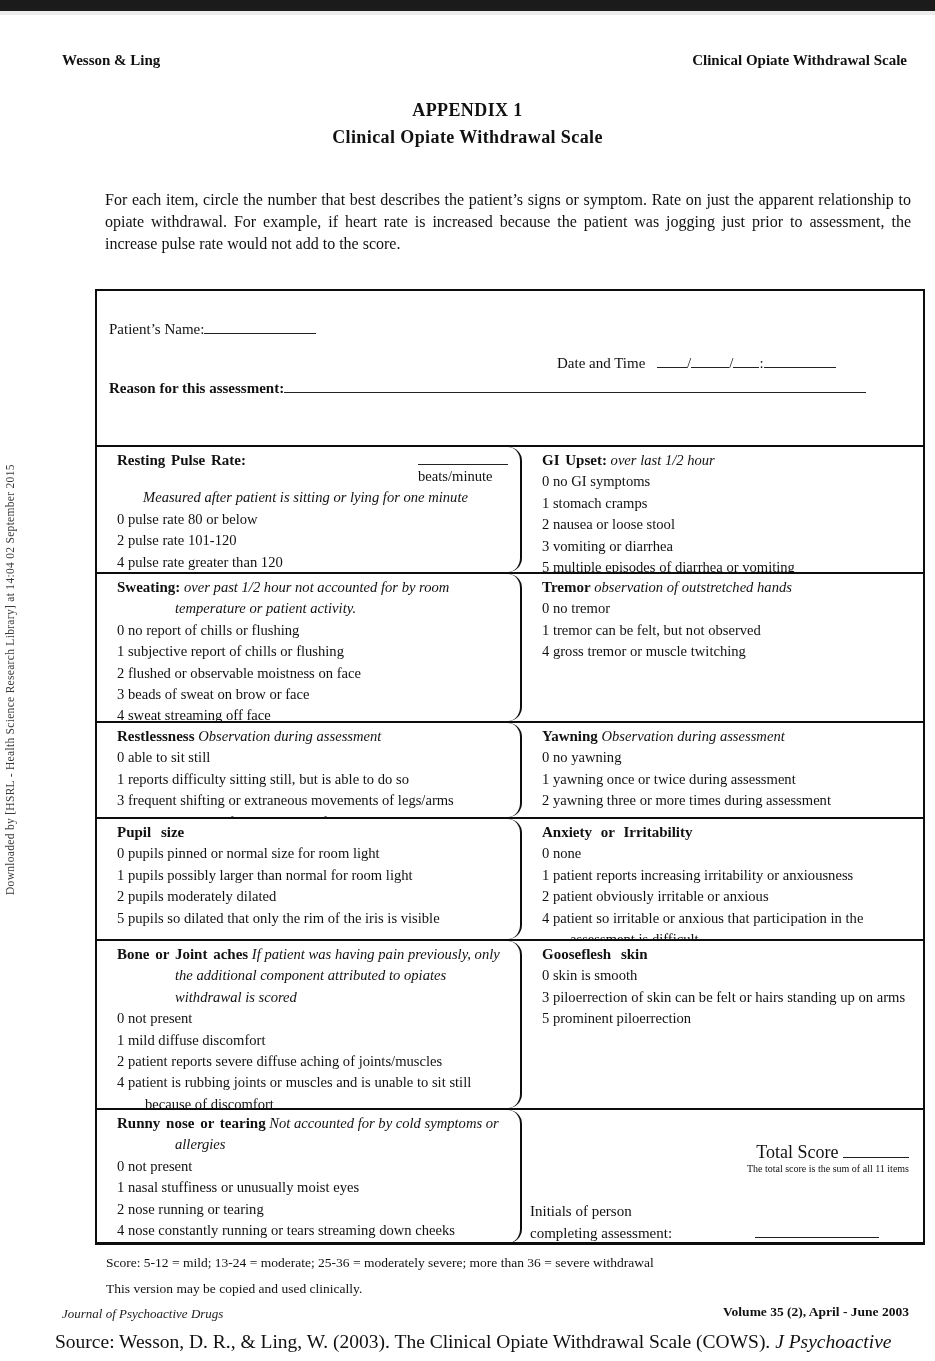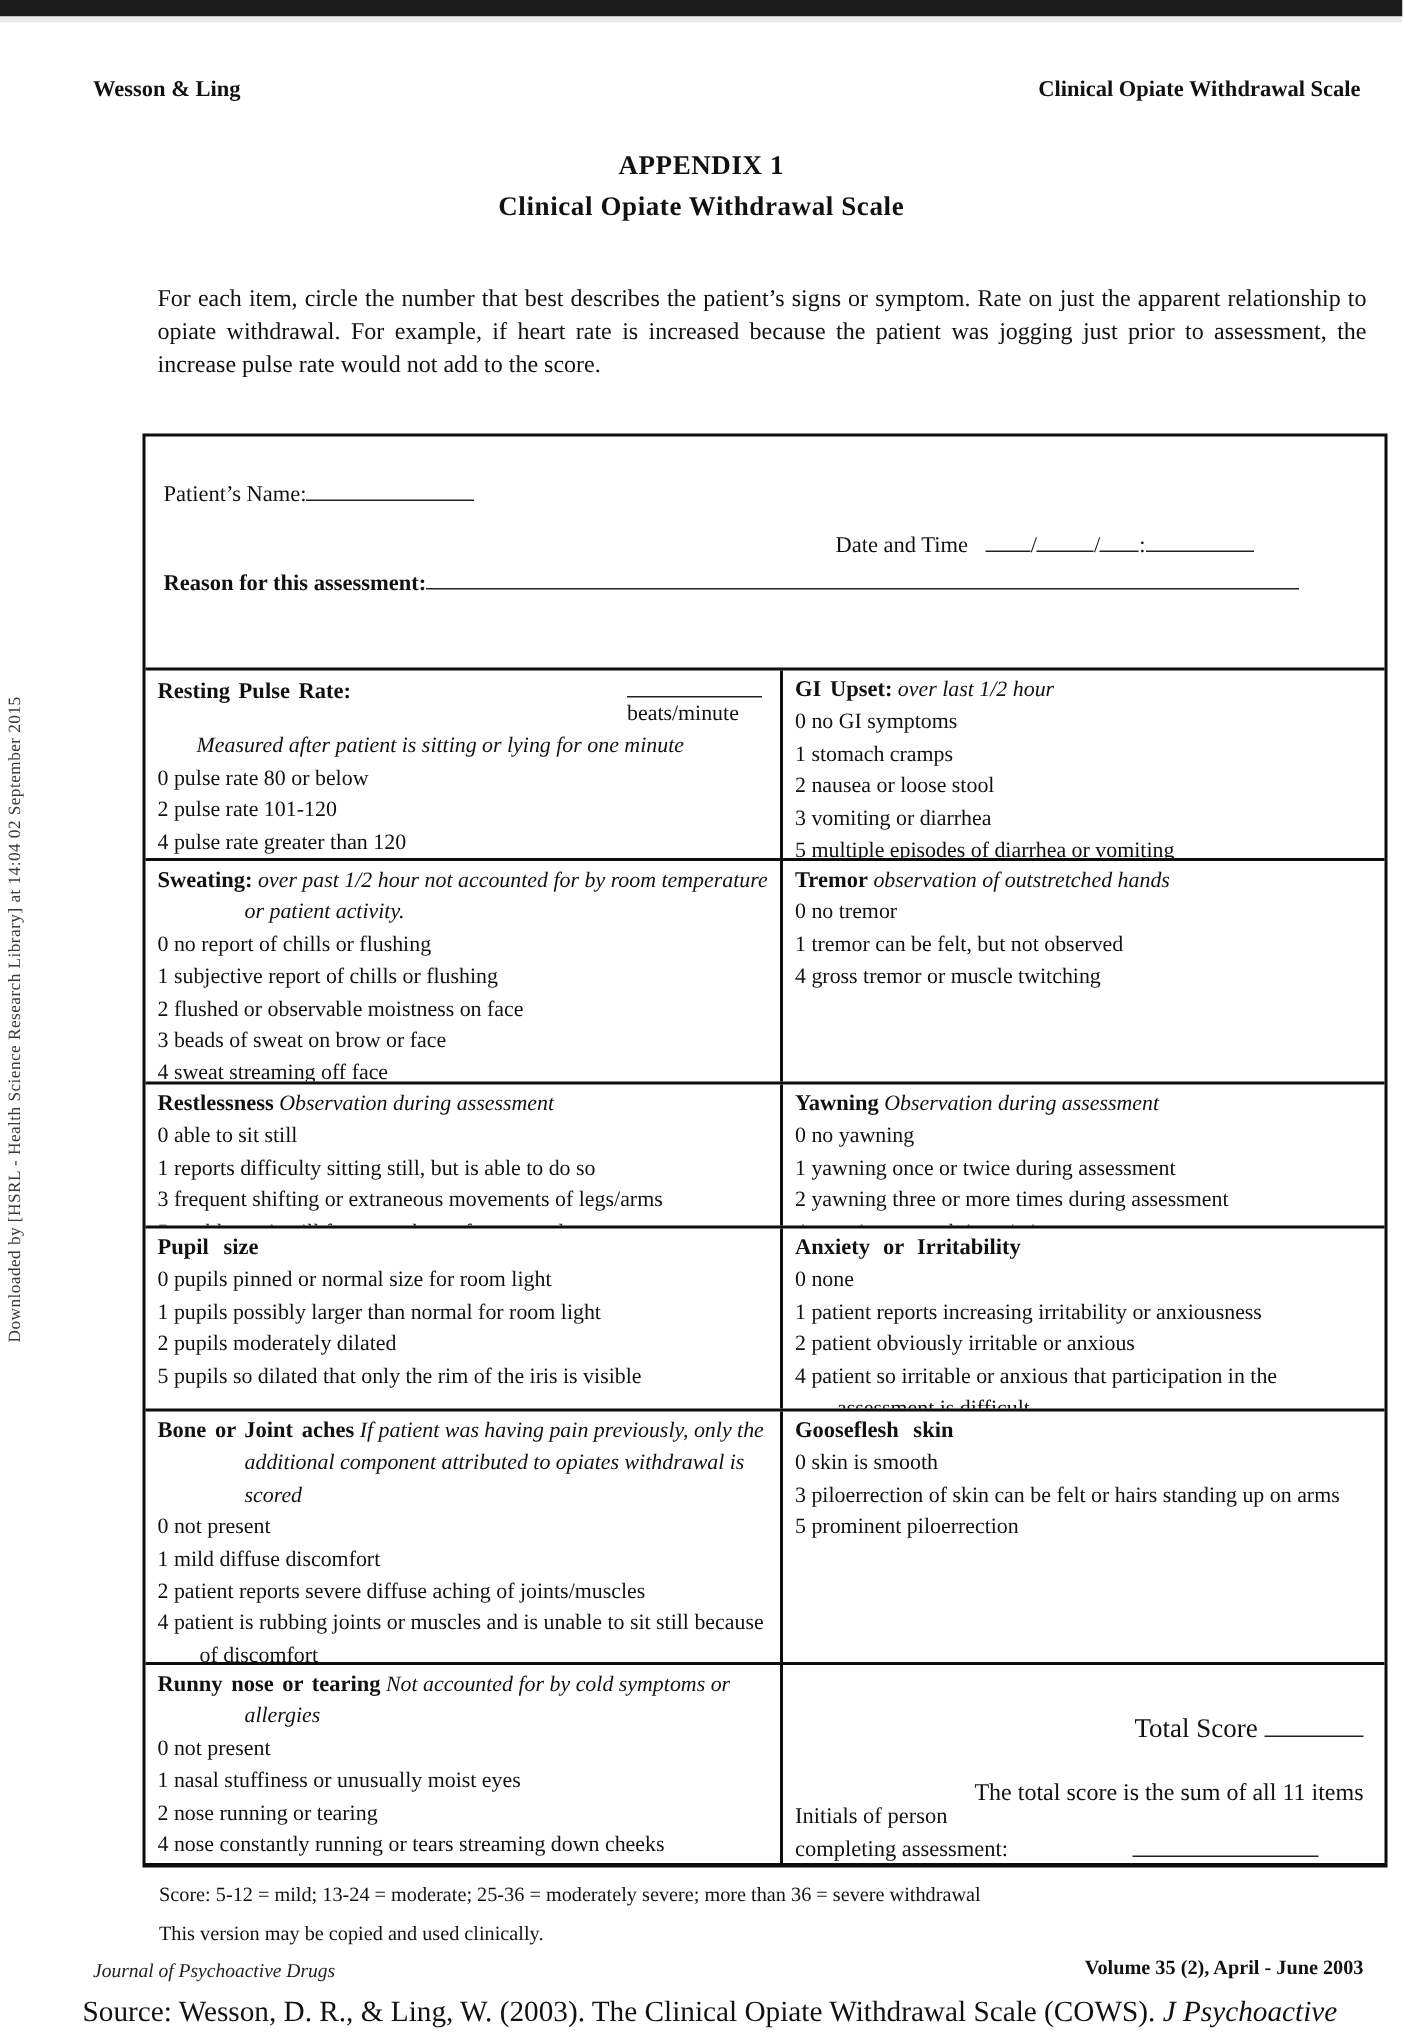--- a/index.html
+++ b/index.html
@@ -34,33 +34,33 @@
   .psec{height:156px;border-bottom:2px solid #0d0d0d;position:relative;flex:none;box-sizing:border-box;font-size:15px;}
   .blank{display:inline-block;border-bottom:1.5px solid #222;height:14px;vertical-align:baseline;}
   .pn-label,.rs-label{font-weight:bold;}
   .pn-row{position:absolute;left:12px;top:28px;width:805px;}
   .dt-group{position:absolute;left:448px;top:0;margin-top:34px;}
   .rs-row{position:absolute;left:12px;top:86px;width:800px;display:flex;align-items:baseline;}
   .rs-fill{flex:1;border-bottom:1.5px solid #222;height:15px;margin-right:43px;}
   
   .grow{display:flex;flex:none;border-bottom:2px solid #0d0d0d;box-sizing:border-box;}
   .grow.last{flex:1;border-bottom:none;}
-  .cell{box-sizing:border-box;padding:3px 6px 2px 8px;line-height:21.4px;overflow:hidden;}
+  .cell{box-sizing:border-box;padding:3px 6px 2px 20px;line-height:21.4px;overflow:hidden;border-radius:14px;}
   .cell.l{width:425px;border-right:2px solid #0d0d0d;flex:none;}
   .cell.r{flex:1;position:relative;}
   .ct{font-weight:bold;font-size:15px;word-spacing:2px;}
   .tblock{padding-left:58px;text-indent:-58px;}
   .sub{font-style:italic;}
   .subline{font-style:italic;padding-left:26px;}
   .opt{padding-left:28px;text-indent:-28px;}
   .pulse-line{display:flex;justify-content:space-between;align-items:baseline;padding-right:6px;}
   .pulse-right{display:flex;align-items:flex-start;gap:1px;flex-direction:column;}
   
   .total-line1{position:absolute;right:14px;top:32px;font-size:18px;}
-  .total-line2{position:absolute;right:14px;top:75px;font-size:16px;}
+  .total-line2{position:absolute;right:14px;top:48px;font-size:10px;}
   .initials{position:absolute;left:8px;top:90px;font-size:15px;line-height:22px;}
   .init-blank{position:absolute;right:44px;top:113px;width:124px;border-bottom:1.5px solid #222;height:14px;}
   
   .score-legend{position:absolute;left:106px;top:1255px;font-size:13.5px;}
   .copy-note{position:absolute;left:106px;top:1281px;font-size:13.5px;}
   .journal{position:absolute;left:62px;top:1306px;font-style:italic;font-size:13px;color:#222;}
   .volume{position:absolute;right:26px;top:1304px;font-weight:bold;font-size:13.5px;}
   .source{
     position:absolute;left:55px;top:1331px;width:880px;font-size:19.5px;
     white-space:nowrap;overflow:hidden;

